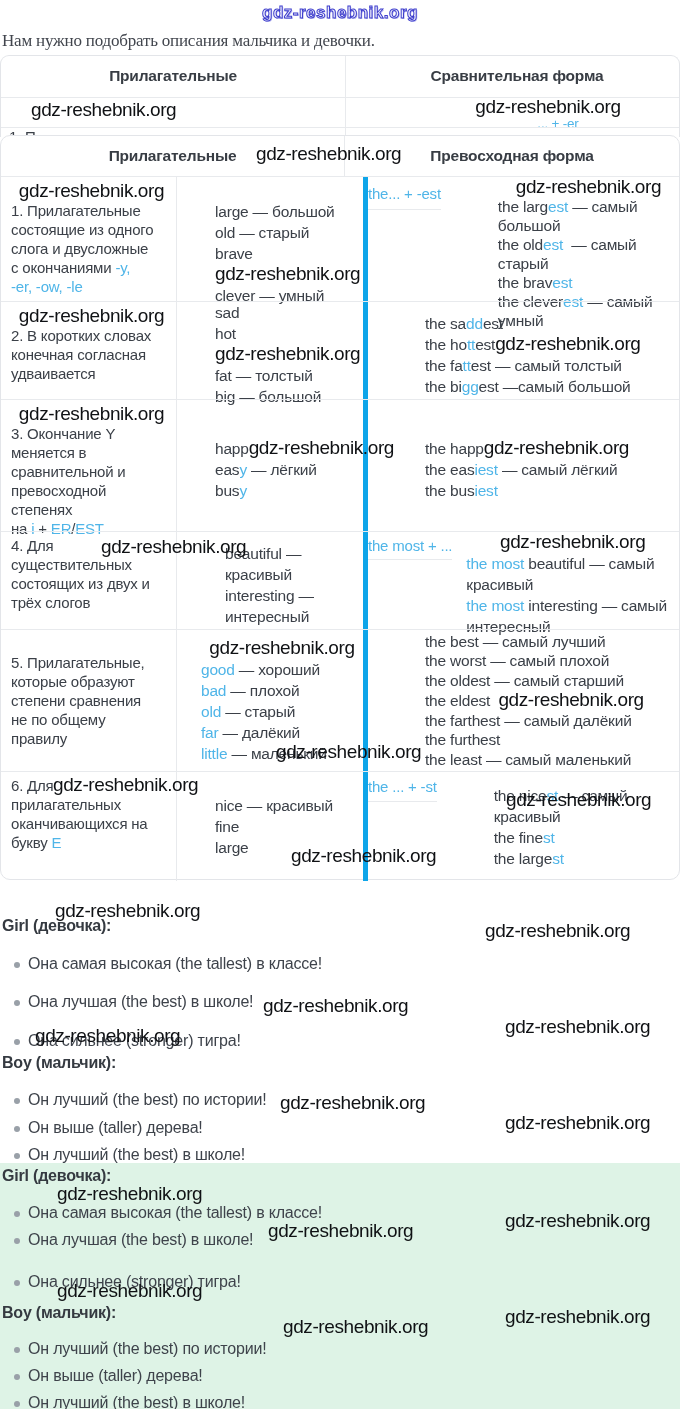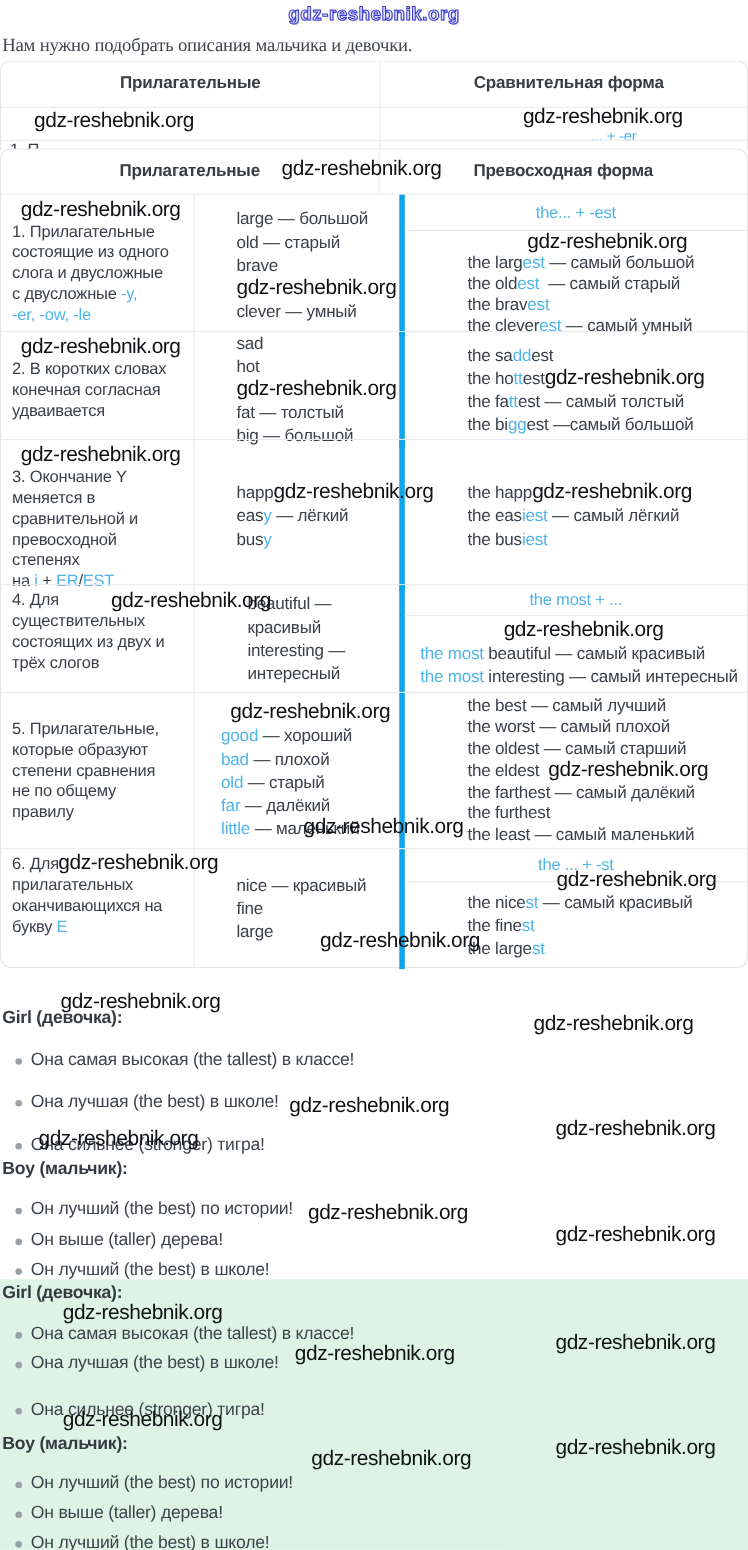--- a/index.html
+++ b/index.html
@@ -53,21 +53,21 @@
   .t2-header .hcell.left { border-right:1px solid #e8eaed; }
   .t2-hwm { top:8px; left:255px; }
   .t2-row { position:relative; display:grid; grid-template-columns:176px 191px 1fr; border-top:1px solid #e8eaed; }
   .r1{height:125px;} .r2{height:98px;} .r3{height:132px;} .r4{height:98px;} .r5{height:142px;} .r6{height:110px;}
   .c { min-width:0; }
   .c1 { border-right:1px solid #e8eaed; padding:4px 4px 0 10px; font-size:15px; line-height:19px; }
   .r5 .c1 { display:flex; flex-direction:column; justify-content:center; padding-top:0; }
   .c2 { border-right:5px solid #0ea5e9; display:flex; flex-direction:column; justify-content:center;
         padding-left:38px; font-size:15.5px; line-height:21px; }
   .r4 .c2 { padding-left:8px;margin-left:40px; } .r5 .c2 { padding-left:24px; }
-  .c3 { display:flex; flex-direction:column; font-size:15.5px; }
+  .c3 { display:flex; flex-direction:row; font-size:15.5px; }
   .c3sub { flex:0 0 auto; display:flex; align-items:center; justify-content:center;
            border-bottom:1px solid #e8eaed; color:#4fb5e8; font-size:15px; }
   .r1 .c3sub{height:33px;} .r4 .c3sub{height:28px;} .r6 .c3sub{height:30px;}
   .c3body { flex:1; display:flex; flex-direction:column; justify-content:center;
             padding-left:57px; line-height:21px; }
   .r4 .c3body { padding-left:14px; }
   .r1 .c3body { line-height:19px; }
   .r5 .c3body { line-height:19.5px; }
   .wm-r4  { top:5px;  left:100px; }
   .wm-r5b { top:112px; left:275px; }
@@ -110,21 +110,21 @@
       <div class="hcell">Превосходная форма</div>
       <span class="wm abs t2-hwm">gdz-reshebnik.org</span>
     </div>
 
     <div class="t2-row r1">
       <div class="c c1">
           <div class="line center"><span class="wm">gdz-reshebnik.org</span></div>
           <div class="line"><span>1. Прилагательные</span></div>
           <div class="line"><span>состоящие из одного</span></div>
           <div class="line"><span>слога и двусложные</span></div>
-          <div class="line"><span>с двусложные </span><span class="hl">-y,</span></div>
+          <div class="line"><span>с окончаниями </span><span class="hl">-y,</span></div>
           <div class="line"><span class="hl">-er, -ow, -le</span></div>
         </div>
       <div class="c c2">
           <div class="line"><span>large — большой</span></div>
           <div class="line"><span>old — старый</span></div>
           <div class="line"><span>brave </span><span class="wm">gdz-reshebnik.org</span></div>
           <div class="line"><span>clever — умный</span></div>
         </div>
       <div class="c c3">
         <div class="c3sub">the... + -est</div>

